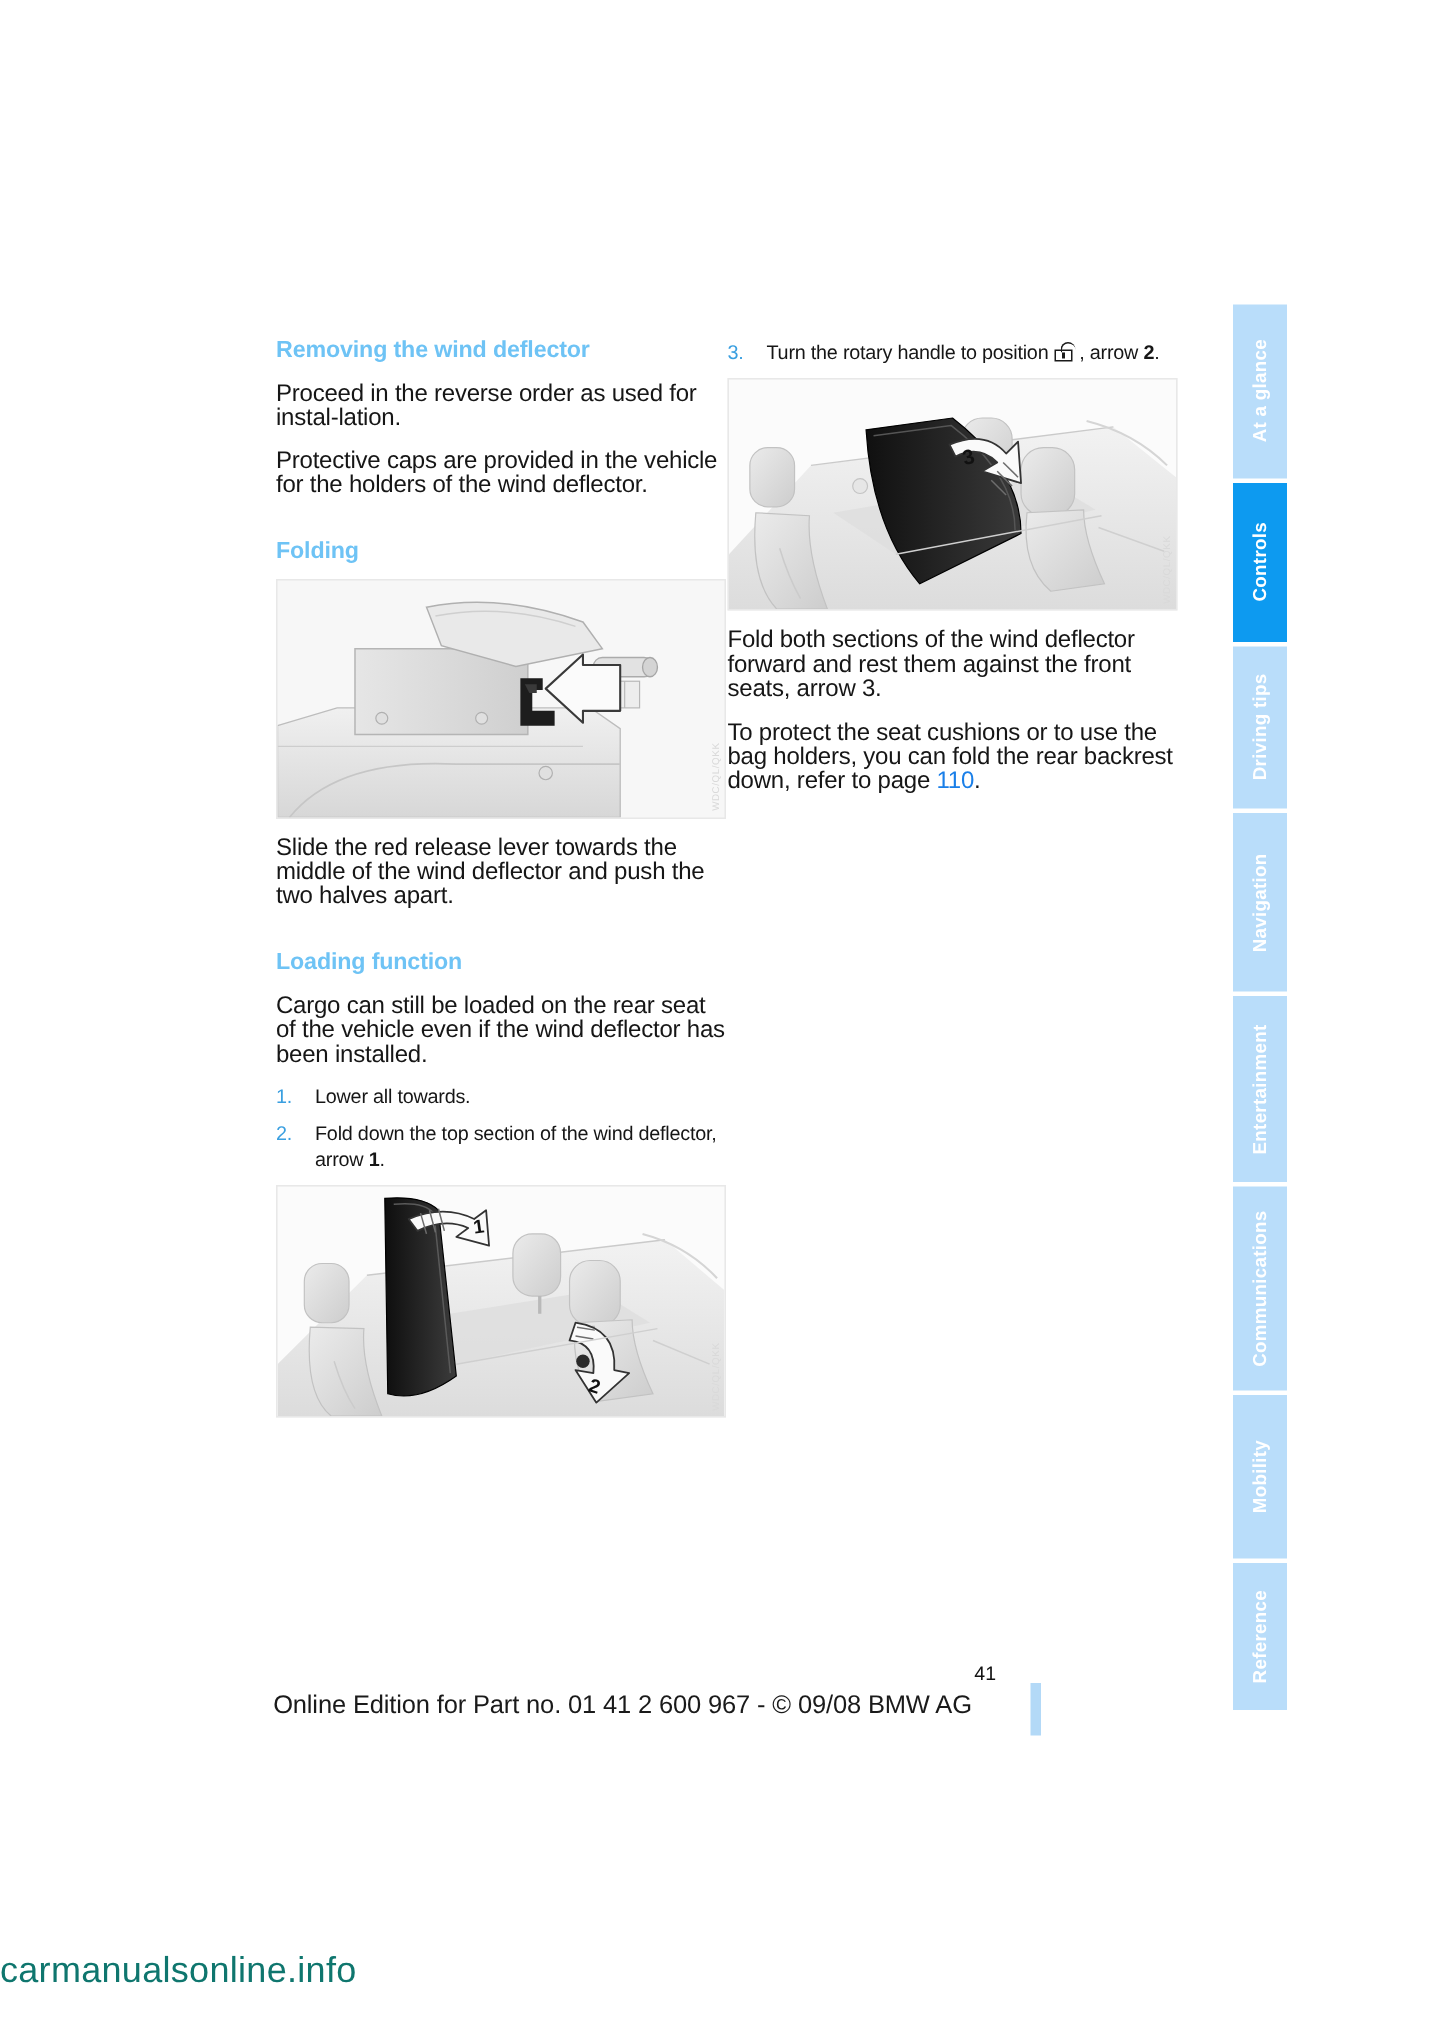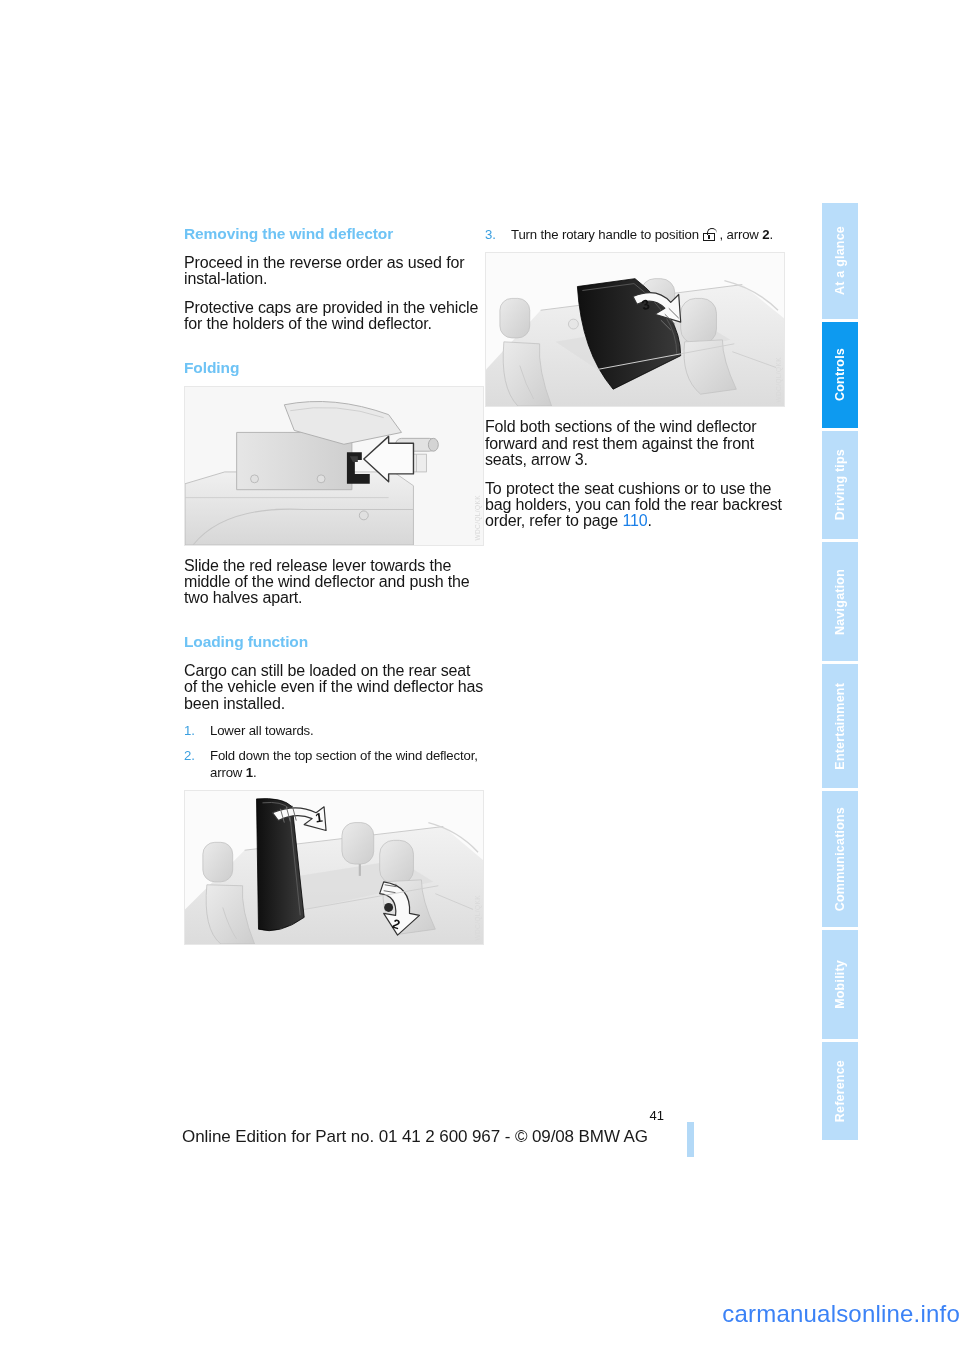--- a/index.html
+++ b/index.html
@@ -198,23 +198,23 @@
     top: 1122px;
     width: 7px;
     height: 35px;
     background: #b3d9f7;
   }
   .watermark {
     position: absolute;
     left: 0;
     top: 1300px;
     width: 960px;
-    text-align: right;
+    text-align: left;
     font-size: 24px;
-    color: #3b82f6;
+    color: #0f766e;
     letter-spacing: 0.2px;
   }
 </style>
 </head>
 <body>
 
 <div class="page">
 
   <nav class="tab-strip">
     <div class="tab" style="height:117px">
@@ -437,21 +437,21 @@
 
         <path d="M112 118 L250 92" fill="none" stroke="#cfcfcf" stroke-width="1"></path>
         <path d="M248 100 L292 116" fill="none" stroke="#cfcfcf" stroke-width="1"></path>
         <circle cx="88" cy="72" r="5" fill="#e6e6e6" stroke="#c4c4c4" stroke-width="0.8"></circle>
       </svg>
       <span class="imgcode">WDC/QL/QKK</span>
     </figure>
 
     <p class="body-text">Fold both sections of the wind deflector forward and rest them against the front seats, arrow 3.</p>
 
-    <p class="body-text"><span>To protect the seat cushions or to use the bag holders, you can fold the rear backrest order, refer to page </span><span class="xref">110</span><span>.</span></p>
+    <p class="body-text"><span>To protect the seat cushions or to use the bag holders, you can fold the rear backrest down, refer to page </span><span class="xref">110</span><span>.</span></p>
 
   </div>
 
   <div class="pagenum">41</div>
   <div class="footer-line">Online Edition for Part no. 01 41 2 600 967  - © 09/08 BMW AG</div>
   <div class="footer-bar"></div>
 
   <div class="watermark">carmanualsonline.info</div>
 
 </div>

